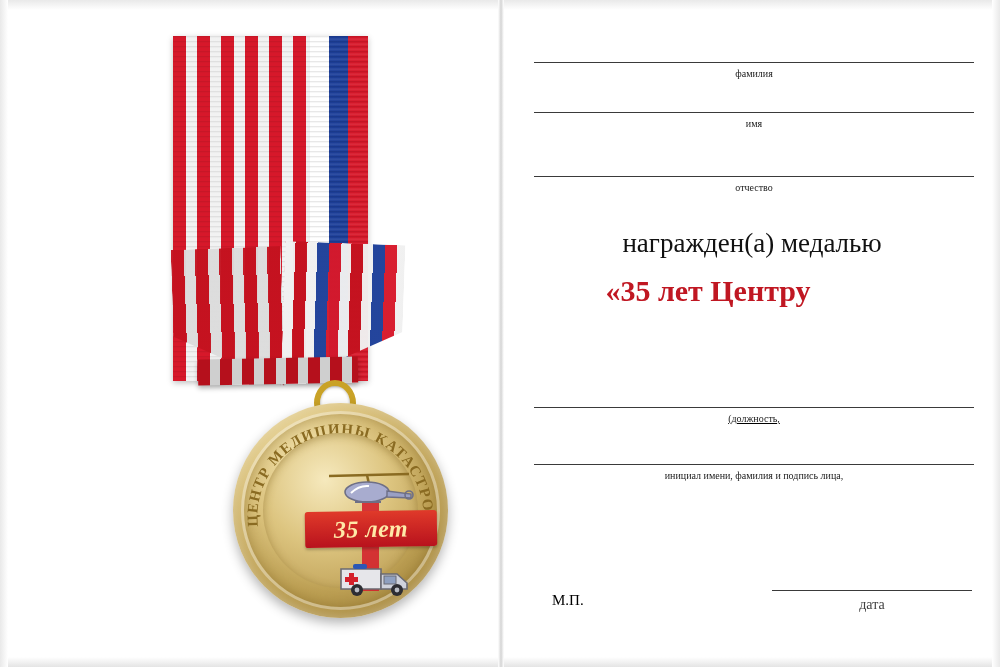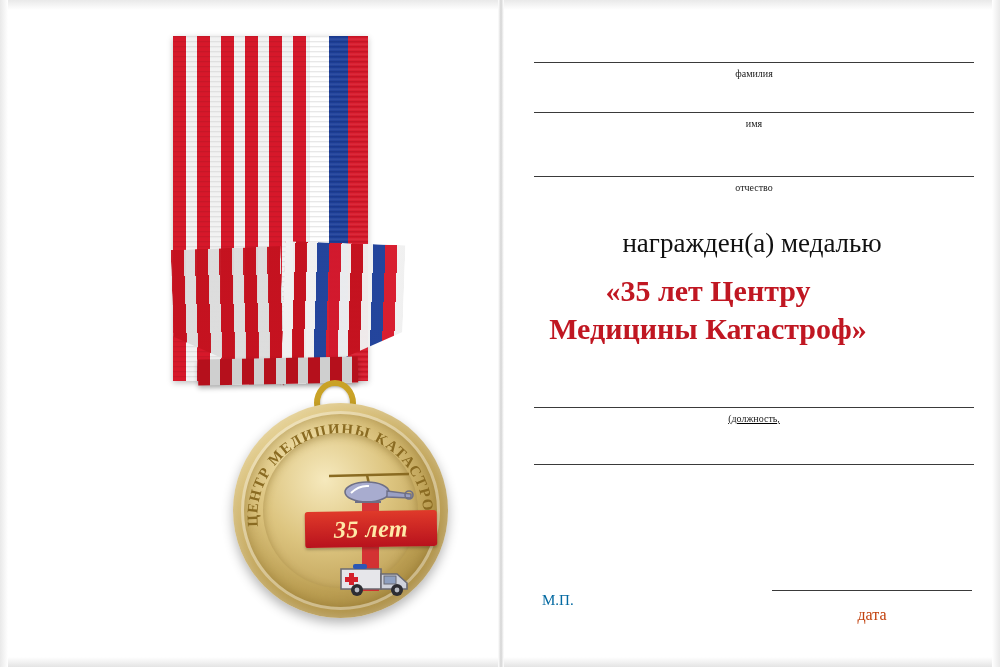--- a/index.html
+++ b/index.html
@@ -311,42 +311,42 @@
     width: 408px;
     text-align: center;
     font-size: 30px;
     font-weight: bold;
     color: #c01722;
     line-height: 1.25;
     font-family: "Liberation Serif", serif;
   }
   .mp {
     position: absolute;
-    left: 38px;
+    left: 48px;
     top: 592px;
     font-size: 15px;
-    color: #0369a1;
+    color: #000000;
     font-family: "Liberation Serif", serif;
   }
   .date-field {
     position: absolute;
     left: 268px;
     top: 590px;
     width: 200px;
   }
   .date-rule {
     border-bottom: 1.6px solid #3a3a3a;
     height: 0;
     width: 100%;
   }
   .date-caption {
     text-align: center;
-    font-size: 16px;
-    color: #c2410c;
-    margin-top: 15px;
+    font-size: 14px;
+    color: #404040;
+    margin-top: 6px;
   }
 </style>
 </head>
 <body>
 
 <div class="page">
 
   <div class="page-edge-top"></div>
   <div class="page-edge-bottom"></div>
   <div class="page-edge-left"></div>
@@ -430,30 +430,30 @@
 
     <div class="line-field" style="top:176px;">
       <div class="rule"></div>
       <div class="caption">отчество</div>
     </div>
 
     <div class="awarded">награжден(а) медалью</div>
 
     <div class="medal-title">
       <div>«35 лет Центру</div>
-      <div>Медицины Катастроф»</div>
     </div>
 
     <div class="line-field" style="top:407px;text-decoration:underline;">
       <div class="rule"></div>
       <div class="caption">(должность,</div>
     </div>
 
     <div class="line-field" style="top:464px;">
       <div class="rule"></div>
+      <div class="caption">инициал имени, фамилия и подпись лица,</div>
     </div>
 
 
     <div class="mp">М.П.</div>
 
     <div class="date-field">
       <div class="date-rule"></div>
       <div class="date-caption">дата</div>
     </div>
 

